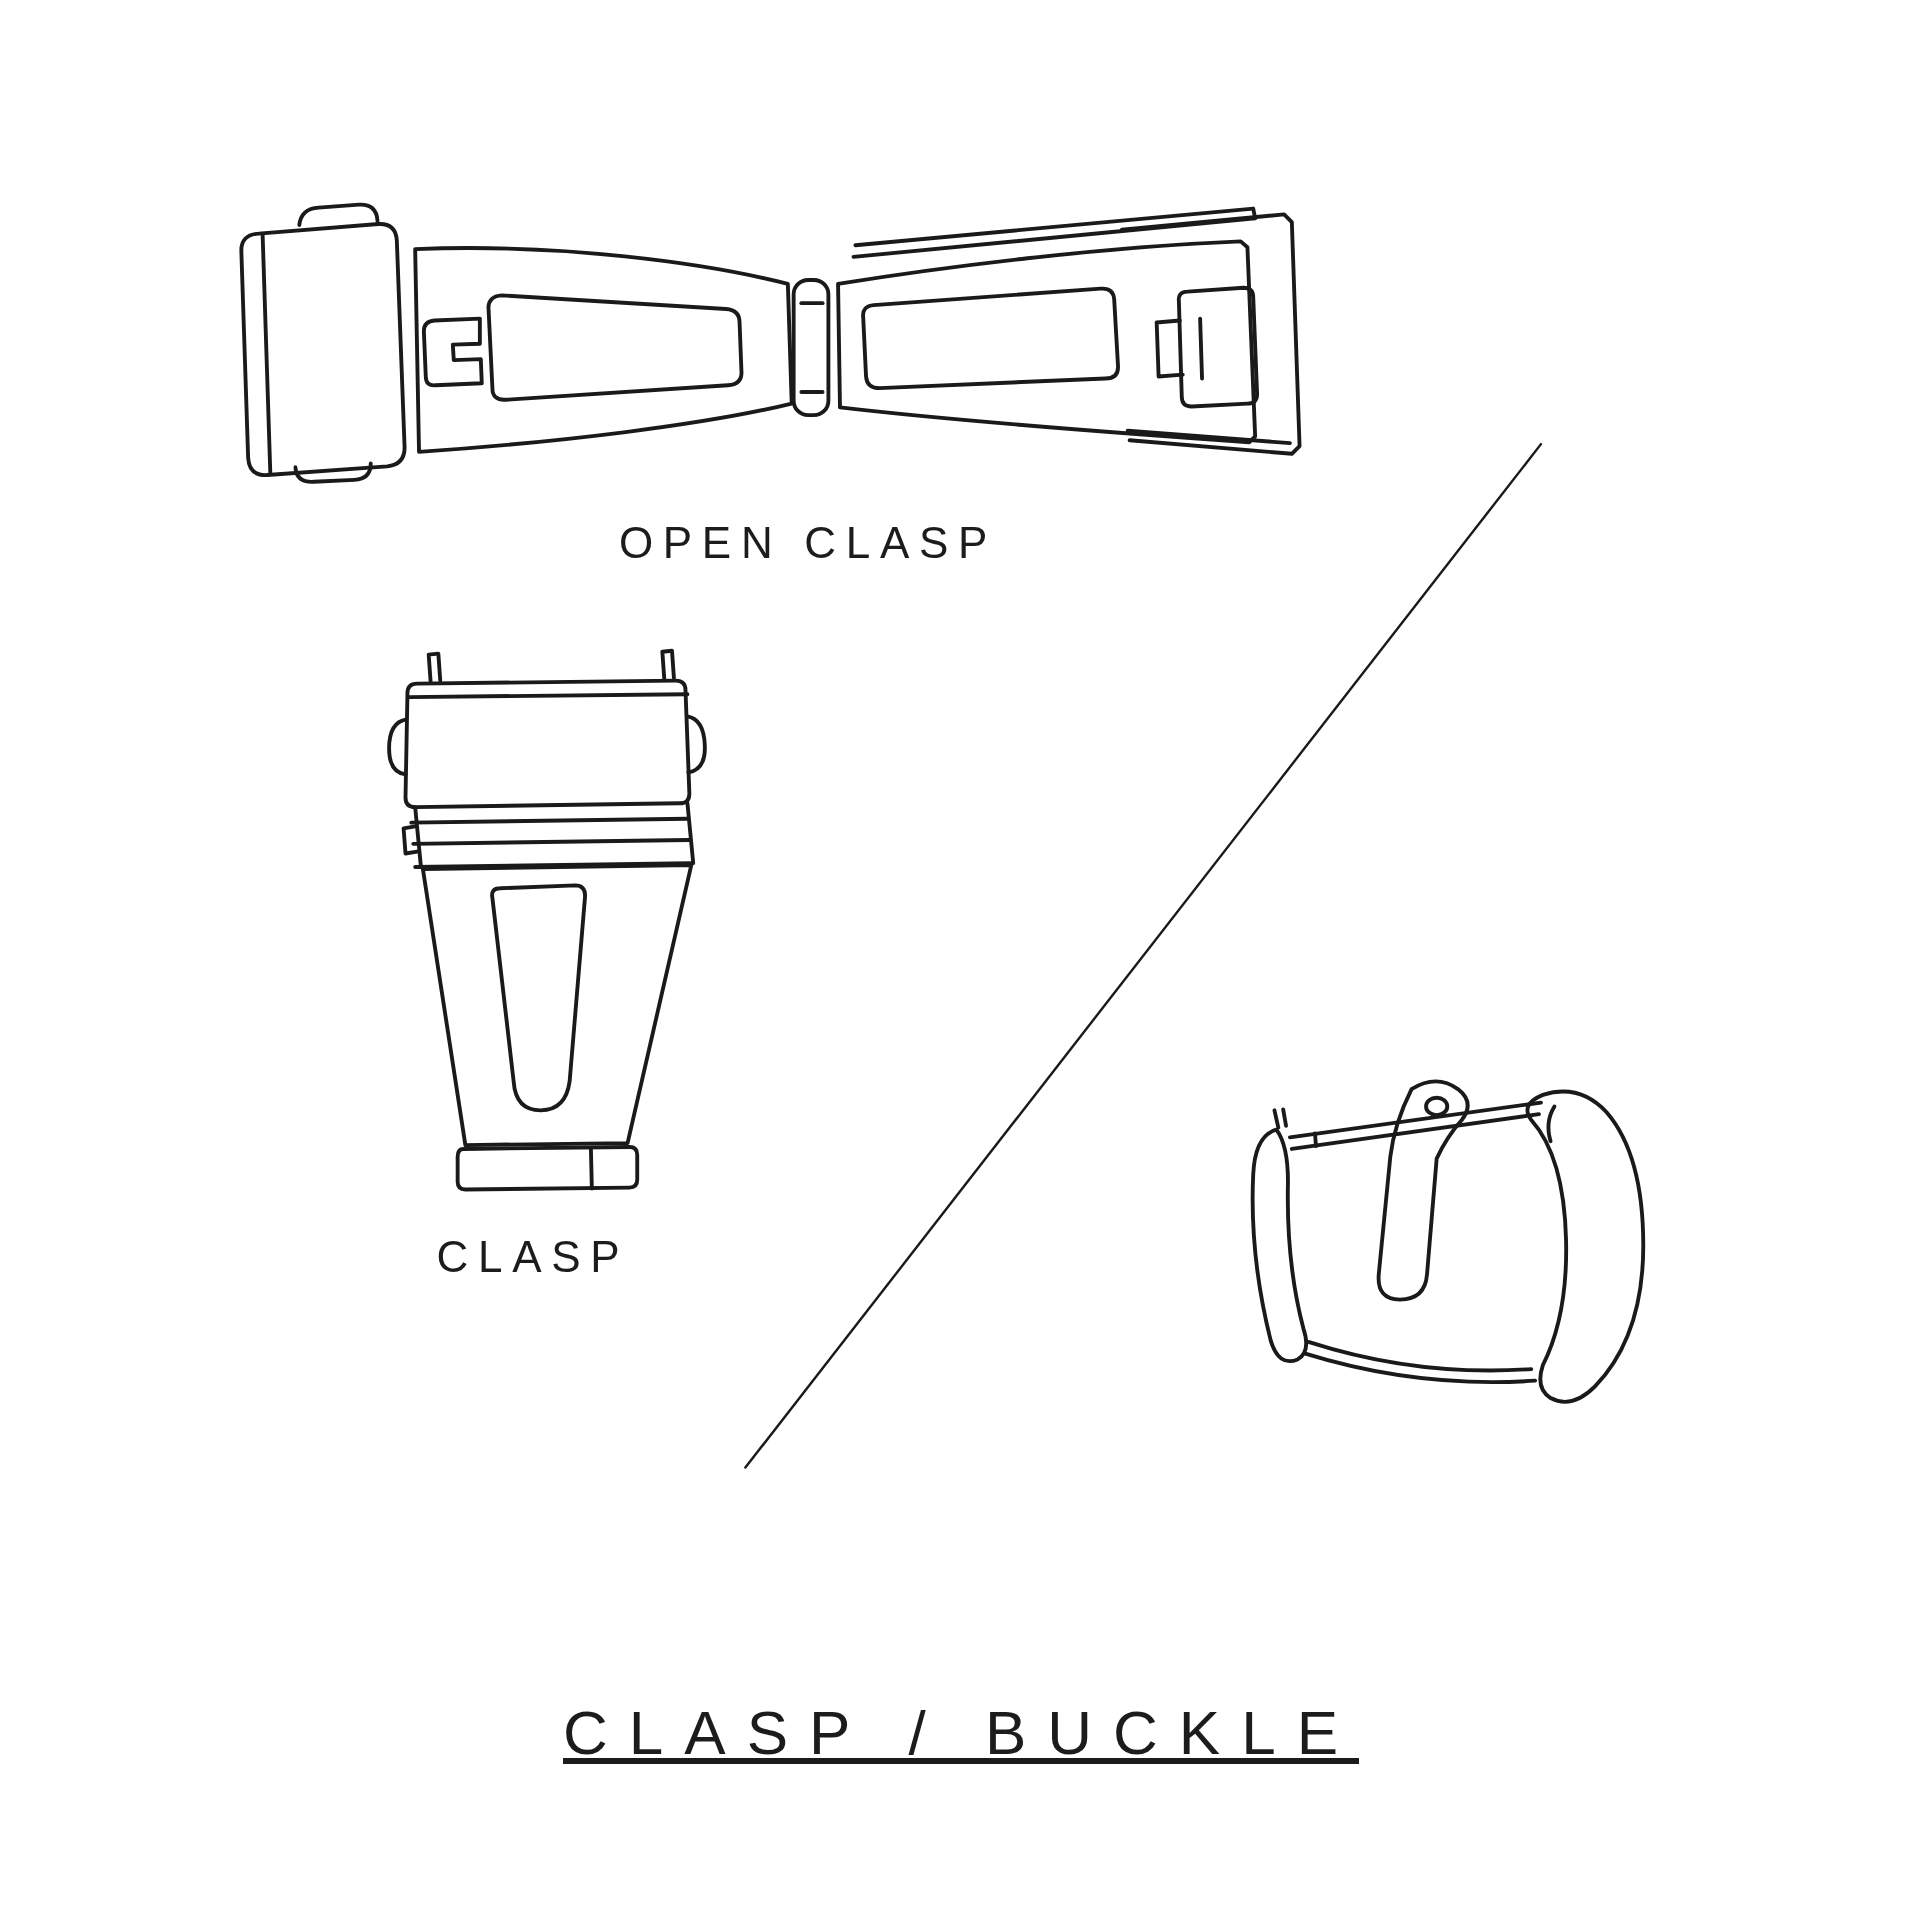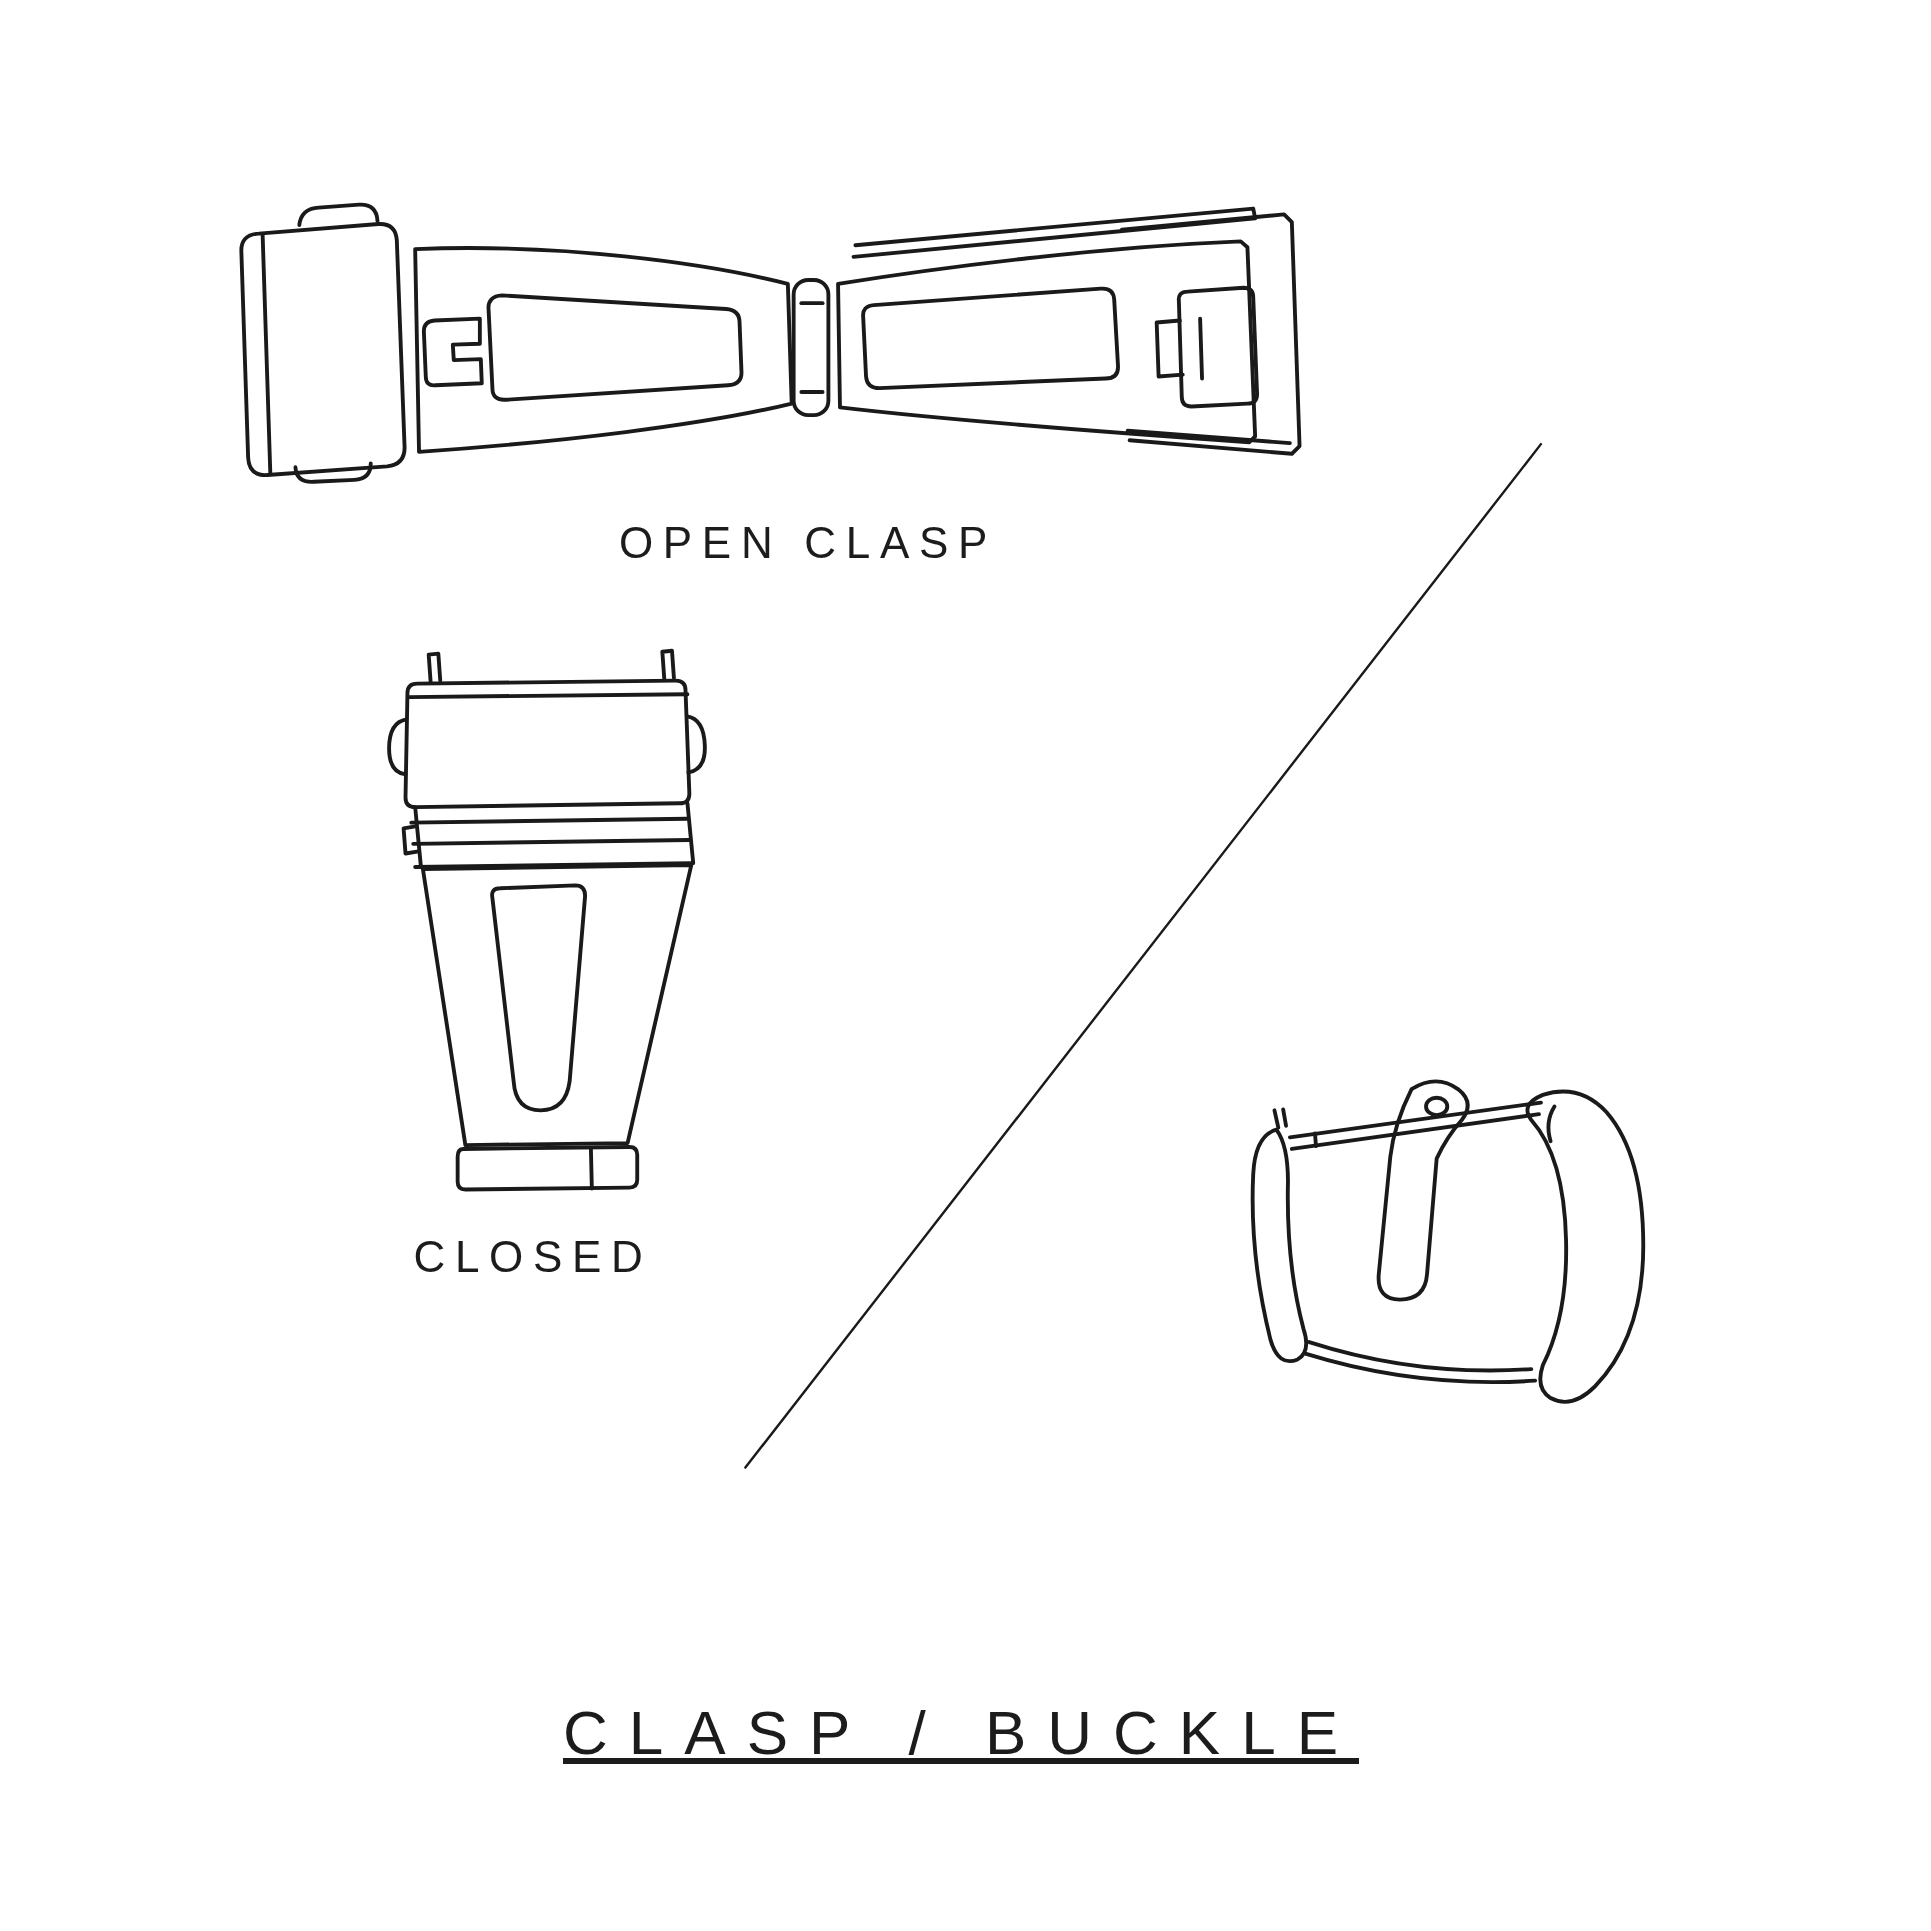--- a/index.html
+++ b/index.html
@@ -149,18 +149,18 @@
       <ellipse cx="1488" cy="1146" rx="11" ry="9"></ellipse>
 
       <path d="M 1352 1402 Q 1468 1438 1590 1430"></path>
       <path d="M 1356 1390 Q 1468 1426 1586 1418"></path>
     </g>
 
   </svg>
 
   <div class="caption caption-open">OPEN CLASP</div>
 
-  <div class="caption caption-closed">CLOSED</div>
+  <div class="caption caption-closed">CLASP</div>
 
   <div class="page-title">CLASP / BUCKLE</div>
 
 </div>
 
 
 </body></html>

